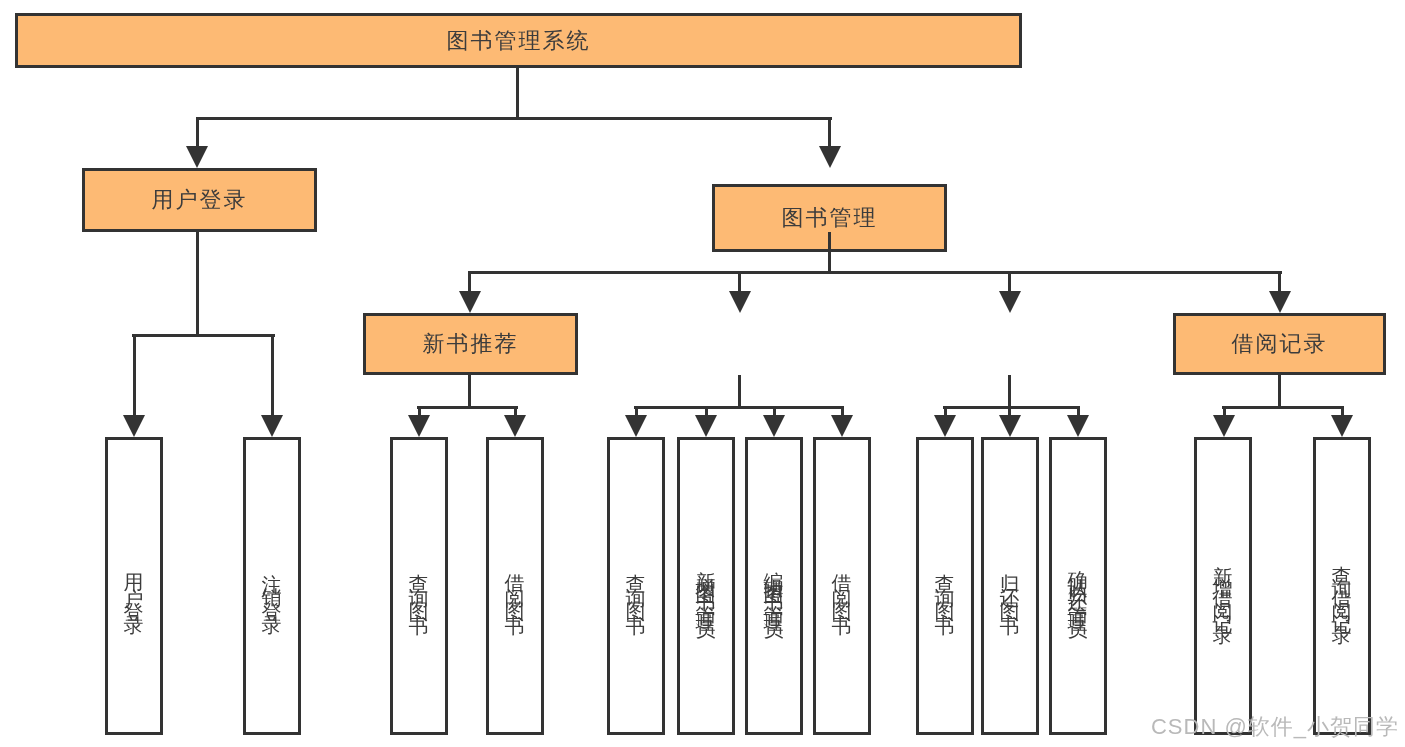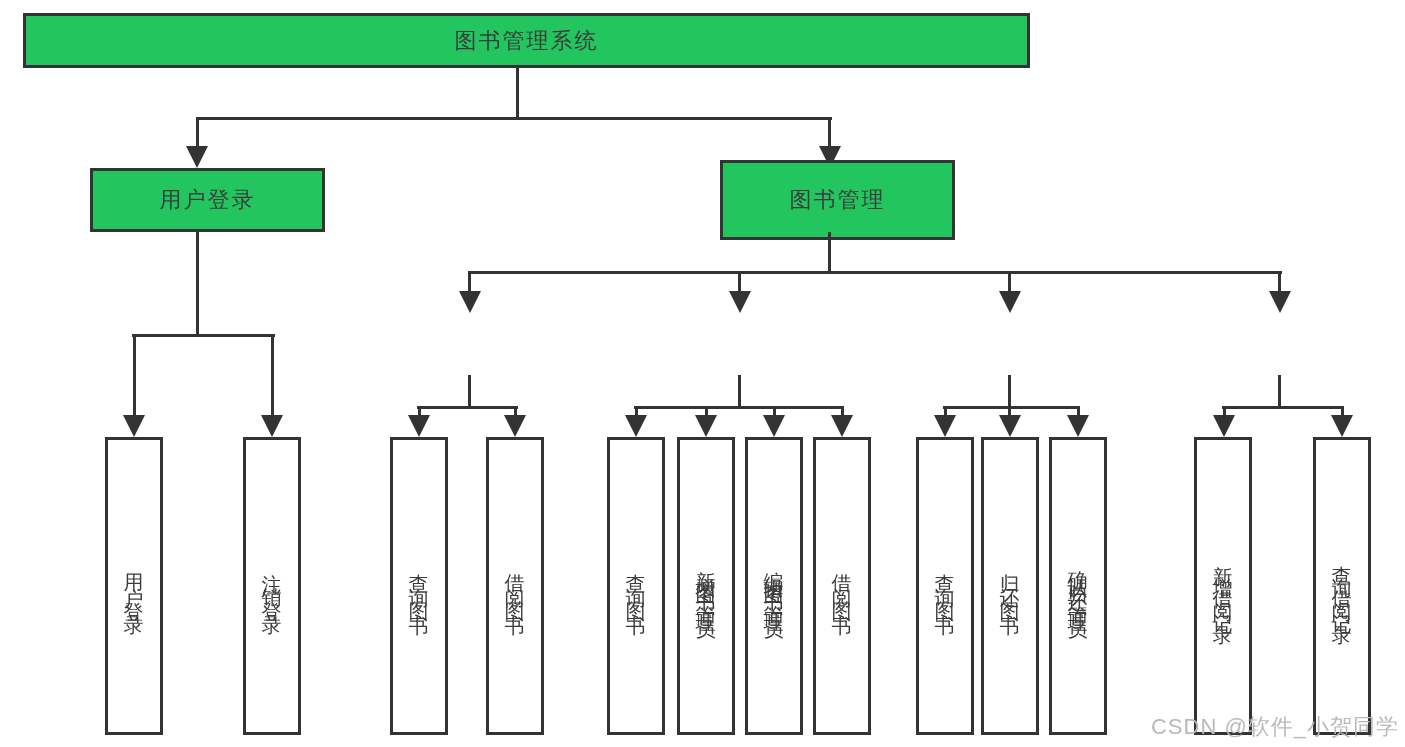--- a/index.html
+++ b/index.html
@@ -4,22 +4,22 @@
 <style>
   :root { --line:#333333; --text:#3c3c3c; }
   html,body { margin:0; padding:0; background:#ffffff; }
   .canvas {
     position:relative; width:1405px; height:747px; background:#ffffff;
     font-family:"Liberation Sans","DejaVu Sans",sans-serif; color:var(--text);
     overflow:hidden;
   }
   .node {
     position:absolute; box-sizing:border-box; border:3px solid var(--line);
-    background:#22c55e; display:flex; align-items:center; justify-content:center;
-    font-size:22px; letter-spacing:2px; color:var(--text); white-space:nowrap;margin-left:8px;
+    background:#fdba74; display:flex; align-items:center; justify-content:center;
+    font-size:22px; letter-spacing:2px; color:var(--text); white-space:nowrap;
   }
   .vnode {
     position:absolute; box-sizing:border-box; border:3px solid var(--line);
     background:#ffffff; display:flex; align-items:center; justify-content:center;
     font-size:20px; color:var(--text);
   }
   .vlabel { writing-mode:vertical-rl; text-orientation:mixed; line-height:1; }
   .h, .v { position:absolute; background:var(--line); }
   .arrow {
     position:absolute; width:0; height:0;
@@ -43,21 +43,21 @@
   <div class="v" style="left:516px; top:68px; width:3px; height:50px;"></div>
   <div class="h" style="left:196px; top:117px; width:636px; height:3px;"></div>
   <div class="v" style="left:196px; top:118px; width:3px; height:29px;"></div>
   <div class="arrow" style="left:186px; top:146px;"></div>
   <div class="v" style="left:828px; top:118px; width:3px; height:29px;"></div>
   <div class="arrow" style="left:819px; top:146px;"></div>
 
   <div class="node" style="left:82px; top:168px; width:235px; height:64px;">
     <span>用户登录</span>
   </div>
-  <div class="node" style="left:712px; top:160px; width:235px; height:80px;">
+  <div class="node" style="left:712px; top:184px; width:235px; height:68px;">
     <span>图书管理</span>
   </div>
 
   <div class="v" style="left:196px; top:232px; width:3px; height:104px;"></div>
   <div class="h" style="left:132px; top:334px; width:143px; height:3px;"></div>
   <div class="v" style="left:133px; top:336px; width:3px; height:79px;"></div>
   <div class="arrow" style="left:123px; top:415px;"></div>
   <div class="v" style="left:271px; top:336px; width:3px; height:79px;"></div>
   <div class="arrow" style="left:261px; top:415px;"></div>
 
@@ -65,20 +65,26 @@
   <div class="h" style="left:468px; top:271px; width:814px; height:3px;"></div>
   <div class="v" style="left:468px; top:273px; width:3px; height:19px;"></div>
   <div class="arrow" style="left:459px; top:291px;"></div>
   <div class="v" style="left:738px; top:273px; width:3px; height:19px;"></div>
   <div class="arrow" style="left:729px; top:291px;"></div>
   <div class="v" style="left:1008px; top:273px; width:3px; height:19px;"></div>
   <div class="arrow" style="left:999px; top:291px;"></div>
   <div class="v" style="left:1278px; top:273px; width:3px; height:19px;"></div>
   <div class="arrow" style="left:1269px; top:291px;"></div>
 
+  <div class="node" style="left:363px; top:313px; width:215px; height:62px;">
+    <span>新书推荐</span>
+  </div>
+  <div class="node" style="left:1173px; top:313px; width:213px; height:62px;">
+    <span>借阅记录</span>
+  </div>
 
   <div class="v" style="left:468px; top:375px; width:3px; height:33px;"></div>
   <div class="h" style="left:417px; top:406px; width:101px; height:3px;"></div>
   <div class="v" style="left:418px; top:408px; width:3px; height:8px;"></div>
   <div class="arrow" style="left:408px; top:415px;"></div>
   <div class="v" style="left:514px; top:408px; width:3px; height:8px;"></div>
   <div class="arrow" style="left:504px; top:415px;"></div>
 
   <div class="v" style="left:738px; top:375px; width:3px; height:33px;"></div>
   <div class="h" style="left:634px; top:406px; width:210px; height:3px;"></div>

